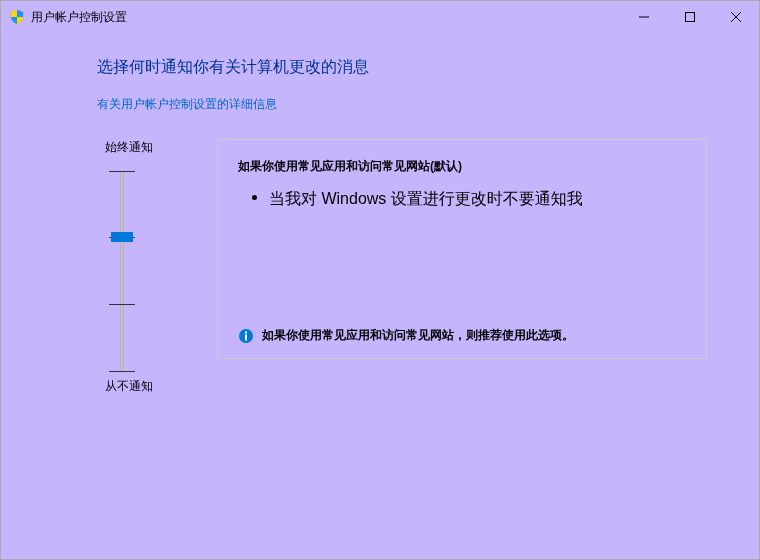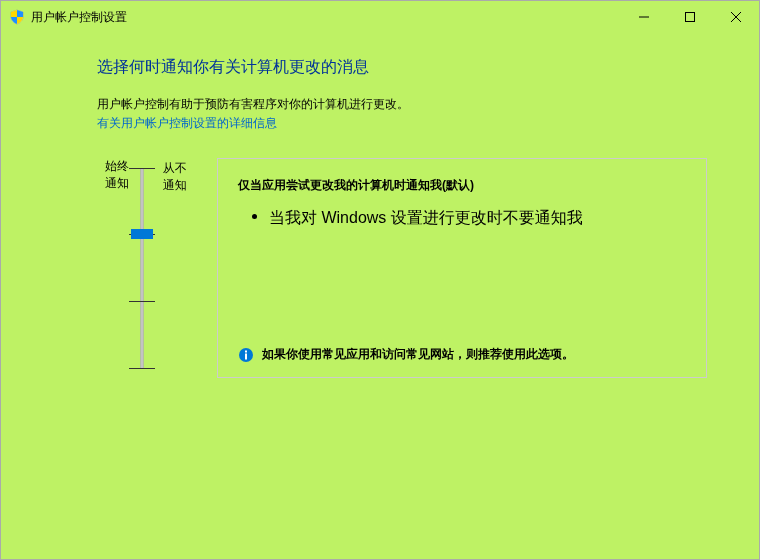--- a/index.html
+++ b/index.html
@@ -1,29 +1,29 @@
 <!DOCTYPE html>
 <html><head>
   <meta charset="utf-8">
   <style>
     * { box-sizing: border-box; margin: 0; padding: 0; }
     html, body { width: 760px; height: 560px; font-family: "Microsoft YaHei", "Segoe UI", sans-serif; font-size: 12px; color: #000; background: #fff; overflow: hidden; }
-    .window { width: 760px; height: 560px; border: 1px solid #aaa; position: relative; background: #bef264; }
+    .window { width: 760px; height: 560px; border: 1px solid #aaa; position: relative; background: #c4b5fd; }
     .titlebar { height: 32px; display: flex; align-items: center; padding-left: 8px; }
     .title-icon { width: 16px; height: 16px; margin-right: 6px; display: flex; align-items: center; justify-content: center; }
     .title-text { font-size: 12px; color: #000; }
     .win-controls { margin-left: auto; display: flex; height: 32px; }
     .win-btn { width: 46px; height: 32px; display: flex; align-items: center; justify-content: center; cursor: default; }
     .win-btn svg { stroke: #000; }
     .content { padding: 24px 52px 0 96px; }
     .heading { color: #003399; font-size: 16px; font-weight: normal; margin-bottom: 18px; }
     .desc { font-size: 12px; color: #000; margin-bottom: 2px; }
     .link { color: #0066cc; cursor: pointer; font-size: 12px; }
     .slider-area { margin-top: 26px; display: flex; }
-    .slider-col { width: 90px; display: flex; flex-direction: row; align-items: center; }
+    .slider-col { width: 90px; display: flex; flex-direction: column; }
     .slider-label { font-size: 12px; margin-bottom: 10px; align-self: flex-start; padding-left: 8px; }
     .slider-label-bottom { font-size: 12px; margin-top: 2px; align-self: flex-start; padding-left: 8px; }
     .slider-track-wrap { position: relative; height: 210px; width: 50px; display: flex; align-items: center; justify-content: center; }
     .slider-rail { position: absolute; width: 3px; height: 200px; background: #fff; border-left: 1px solid #888; border-right: 1px solid #888; left: 50%; transform: translateX(-50%); top: 5px; }
     .slider-tick { position: absolute; width: 26px; height: 1px; border-top: 1px solid #333; left: 50%; transform: translateX(-50%); }
     .slider-tick::before, .slider-tick::after { content: ""; }
     .slider-thumb { position: absolute; width: 22px; height: 10px; background: #0078d7; left: 50%; transform: translateX(-50%); cursor: pointer; }
     .info-panel { flex: 1; border: 1px solid #ccc; margin-left: 30px; padding: 18px 20px 14px 20px; height: 220px; position: relative; display: flex; flex-direction: column; }
     .info-title { font-size: 12px; font-weight: bold; margin-bottom: 14px; }
     .info-bullet { display: flex; align-items: flex-start; margin-left: 14px; }
@@ -63,39 +63,38 @@
         <svg width="10" height="10">
             <line x1="0" y1="0" x2="10" y2="10" stroke-width="1"></line>
             <line x1="10" y1="0" x2="0" y2="10" stroke-width="1"></line>
           </svg>
       </div>
     </div>
   </div>
 
   <div class="content">
     <h1 class="heading">选择何时通知你有关计算机更改的消息</h1>
-    <p class="desc">用户帐户控制有助于预防有害程序对你的计算机进行更改。</p>
     <a class="link">有关用户帐户控制设置的详细信息</a>
 
     <div class="slider-area">
       <div class="slider-col">
         <div class="slider-label">始终通知</div>
         <div class="slider-track-wrap">
           <div class="slider-rail"></div>
           <div class="slider-tick" style="top:5px;"></div>
           <div class="slider-tick" style="top:71px;"></div>
           <div class="slider-tick" style="top:138px;"></div>
           <div class="slider-tick" style="top:205px;"></div>
           <div class="slider-thumb" style="top:66px;"></div>
         </div>
         <div class="slider-label-bottom">从不通知</div>
       </div>
 
       <div class="info-panel">
-        <div class="info-title">仅当应用尝试更改我的计算机时通知我(默认)</div>
+        <div class="info-title">如果你使用常见应用和访问常见网站(默认)</div>
         <div class="info-bullet">
           <span class="bullet-dot"></span>
           <span class="bullet-text">当我对 Windows 设置进行更改时不要通知我</span>
         </div>
         <div class="info-rec">
           <span class="info-icon">
             <svg width="16" height="16" viewBox="0 0 16 16">
               <circle cx="8" cy="8" r="7" fill="#0078d7"></circle>
               <rect x="7" y="6.5" width="2" height="6" fill="#fff"></rect>
               <rect x="7" y="3.5" width="2" height="2" fill="#fff"></rect>

